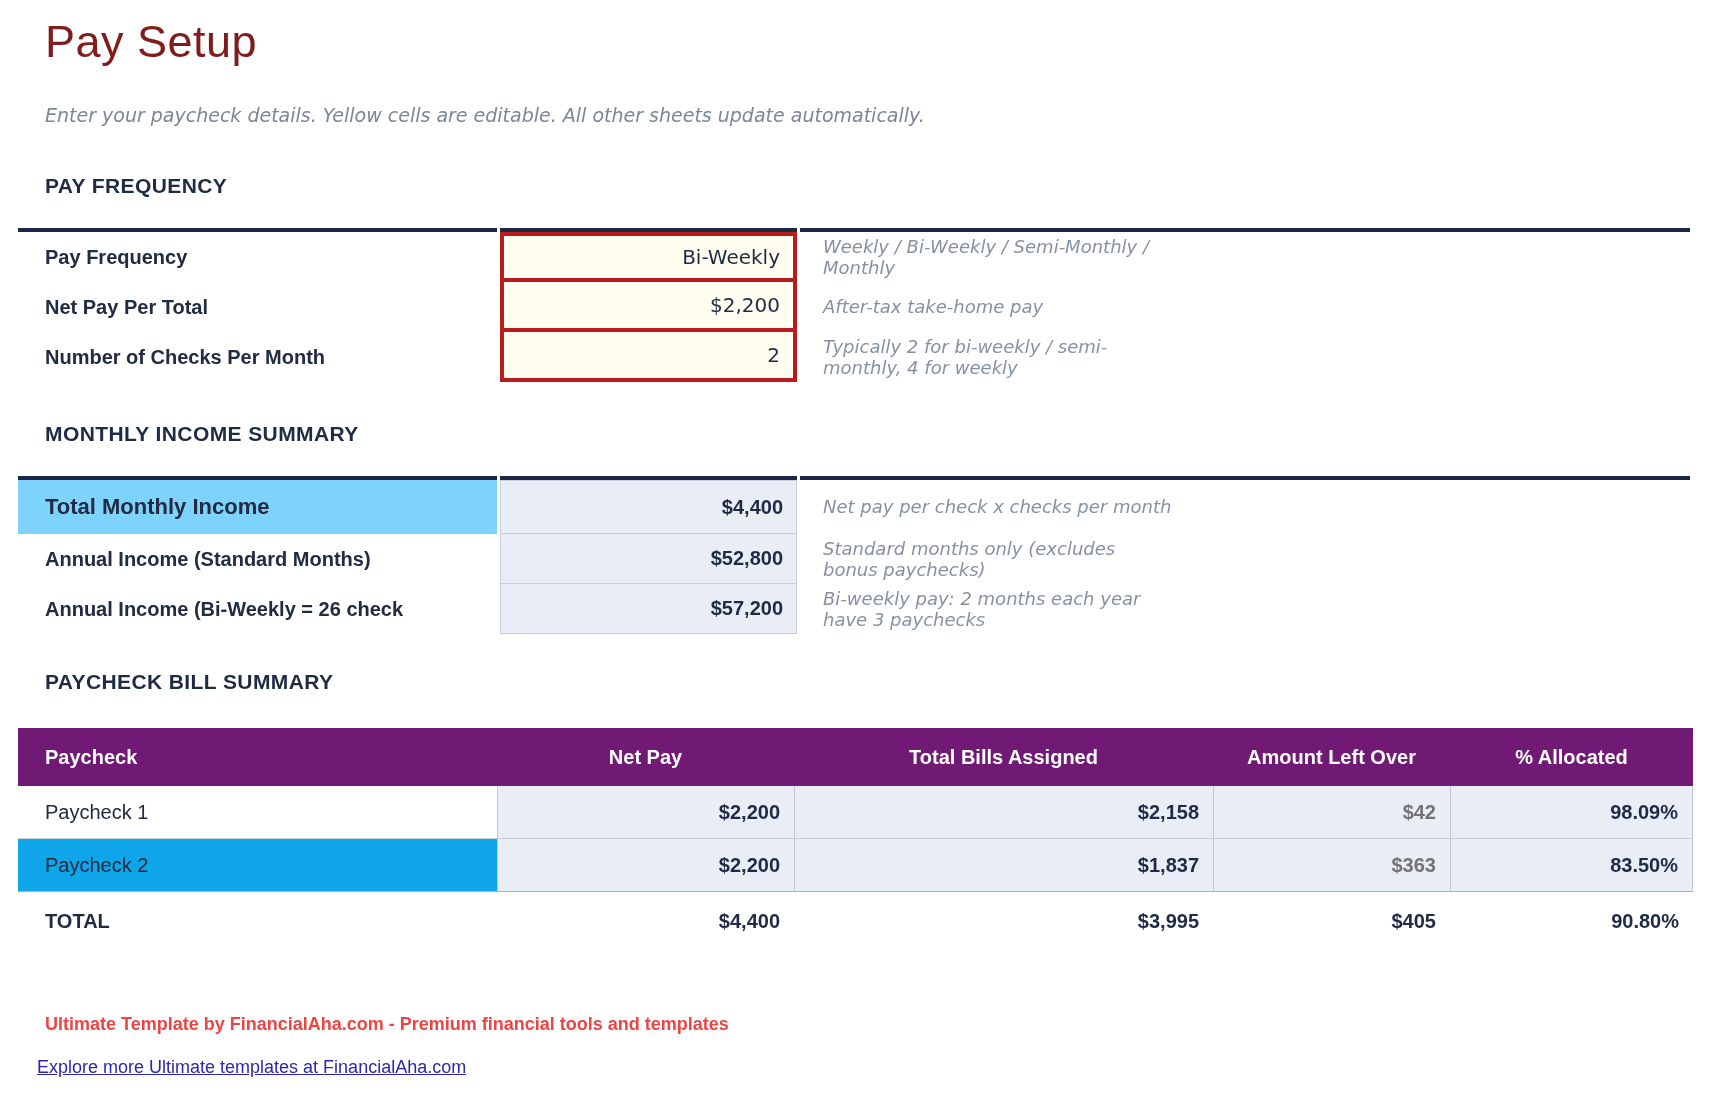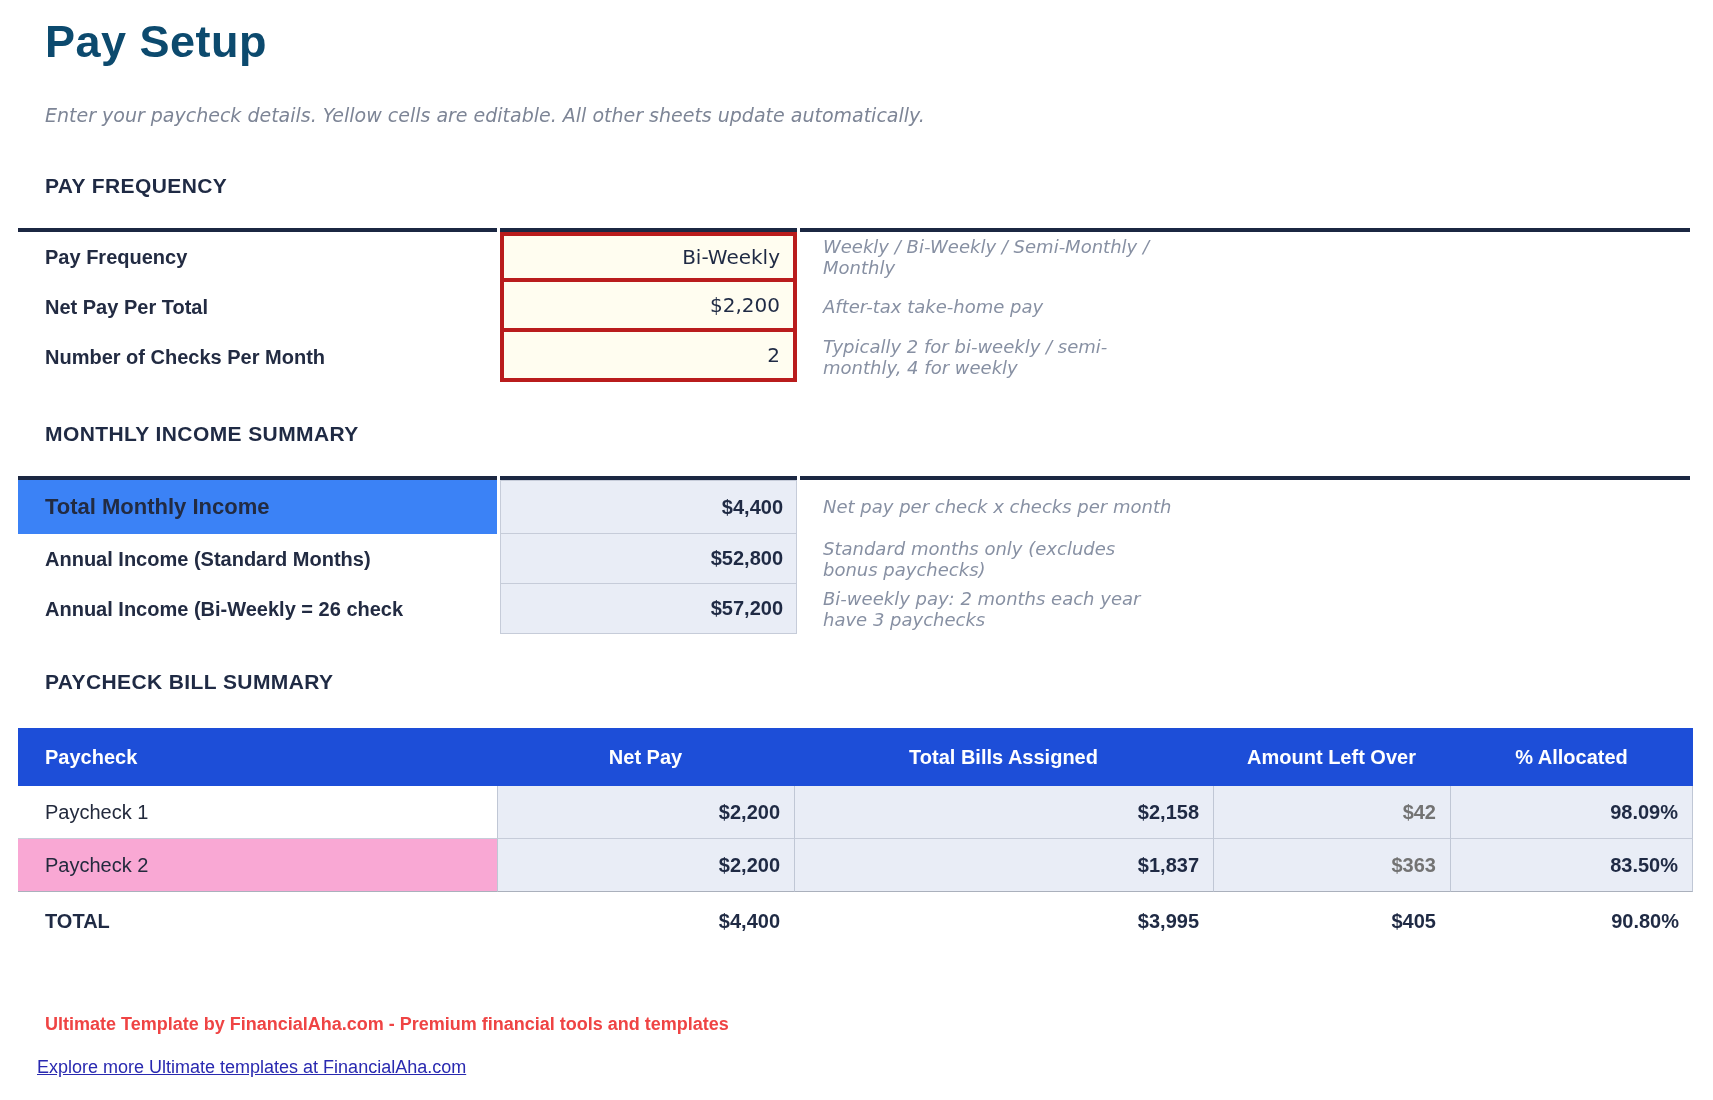--- a/index.html
+++ b/index.html
@@ -1,49 +1,49 @@
 <!DOCTYPE html>
 <html><head>
 <meta charset="utf-8">
 <style>
   * { box-sizing: border-box; margin: 0; padding: 0; }
   html, body { width: 1713px; height: 1100px; overflow: hidden; background: #ffffff; }
   body { font-family: "Liberation Sans", sans-serif; color: #1f2a44; }
   .page { width: 1713px; height: 1100px; padding-left: 18px; }
 
-  h1 { margin: 16px 4px 0 27px; font-size: 45px; font-weight: 700; color: #0c4a6e; letter-spacing: 0.5px; }
+  h1 { margin: 16px 4px 0 27px; font-size: 45px; font-weight: 400; color: #7f1d1d; letter-spacing: 0.5px; }
   .subtitle { margin: 36px 0 0 27px; font-size: 19px; font-style: italic; color: #7d8596; font-family: "DejaVu Sans", sans-serif; }
   h2 { margin: 48px 0 0 27px; font-size: 21px; font-weight: 700; color: #1f2a44; letter-spacing: 0.4px; }
   h2.m2 { margin-top: 40px; }
   h2.m3 { margin-top: 36px; }
 
   
   .tbl { display: grid; grid-template-columns: 479px 297px 890px; column-gap: 3px; margin-top: 30px; }
   .t1 { grid-template-rows: 4px 50px 50px 50px; }
   .t2 { grid-template-rows: 4px 54px 50px 50px; }
   .topline { background: #1b2742; }
   .cell { display: flex; align-items: center; }
   .lbl { font-weight: 700; font-size: 20px; color: #222b42; padding-left: 27px; white-space: nowrap; overflow: hidden; }
   .lbl.big { font-size: 22px; }
-  .hl { background: #3b82f6; }
+  .hl { background: #7dd3fc; }
   .val { justify-content: flex-end; padding-right: 13px; font-size: 20px; font-family: "DejaVu Sans", sans-serif; color: #1f2a44; }
   .yellow { background: #fffdf0; border: 4px solid #b91c1c; }
   .yellow.stack { border-top: none; }
   .blue { background: #e9edf6; border: 1px solid #c6ccd9; font-weight: 700; font-family: "Liberation Sans", sans-serif; }
   .blue.stack { border-top: none; }
   .note { padding-left: 23px; }
   .note span { display: block; max-width: 350px; font-size: 18px; font-style: italic; color: #8790a3; line-height: 1.18; font-family: "DejaVu Sans", sans-serif; }
 
   
   .t3 { display: grid; grid-template-columns: 479px 297px 419px 237px 243px; grid-template-rows: 58px 53px 53px 58px; margin-top: 34px; }
-  .th { background: #1d4ed8; color: #ffffff; font-weight: 700; font-size: 20px; display: flex; align-items: center; justify-content: center; }
+  .th { background: #701a75; color: #ffffff; font-weight: 700; font-size: 20px; display: flex; align-items: center; justify-content: center; }
   .th.first { justify-content: flex-start; padding-left: 27px; }
   .td { display: flex; align-items: center; font-size: 20px; }
   .td-label { padding-left: 27px; color: #232a3d; border-bottom: 1px solid #c6ccd9; }
-  .row-alt { background: #f9a8d4; }
+  .row-alt { background: #0ea5e9; }
   .row2 { border-bottom-color: #aab0bc; }
   .td-val { background: #e9edf6; justify-content: flex-end; padding-right: 14px; font-weight: 700; color: #1f2a44; border-left: 1px solid #c0c7d5; border-bottom: 1px solid #c6ccd9; }
   .td-val.last { border-right: 1px solid #c0c7d5; }
   .td-val.row2 { border-bottom-color: #aab0bc; }
   .green { color: #737373; }
   .td-total { font-weight: 700; color: #1f2a44; justify-content: flex-end; padding-right: 14px; }
   .td-total.first { justify-content: flex-start; padding-left: 27px; }
 
   
   .credit { margin: 64px 0 0 27px; font-size: 18px; font-weight: 700; color: #ef4444; }

